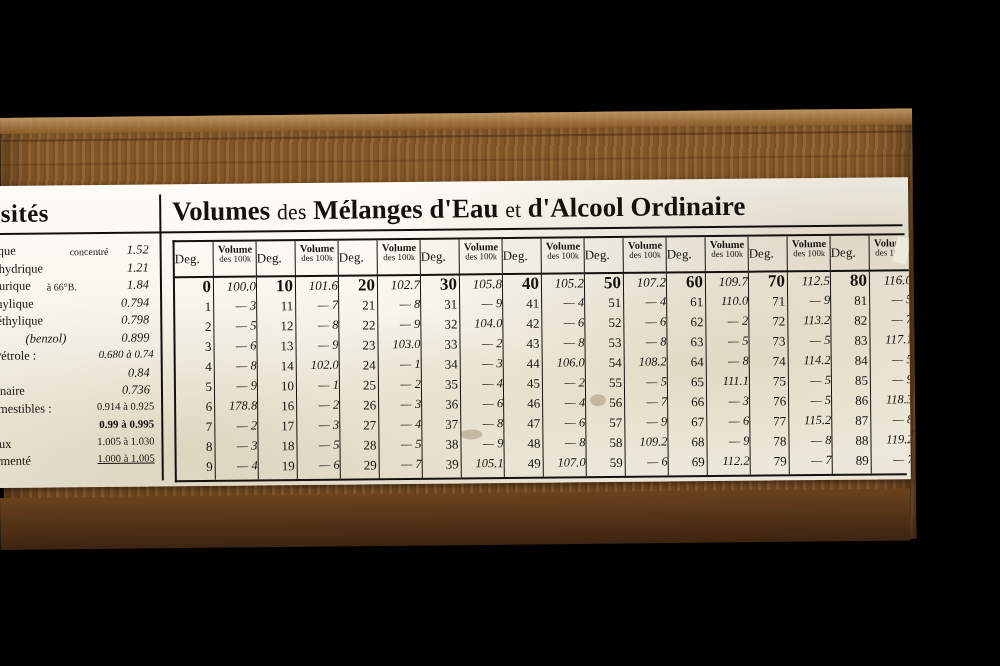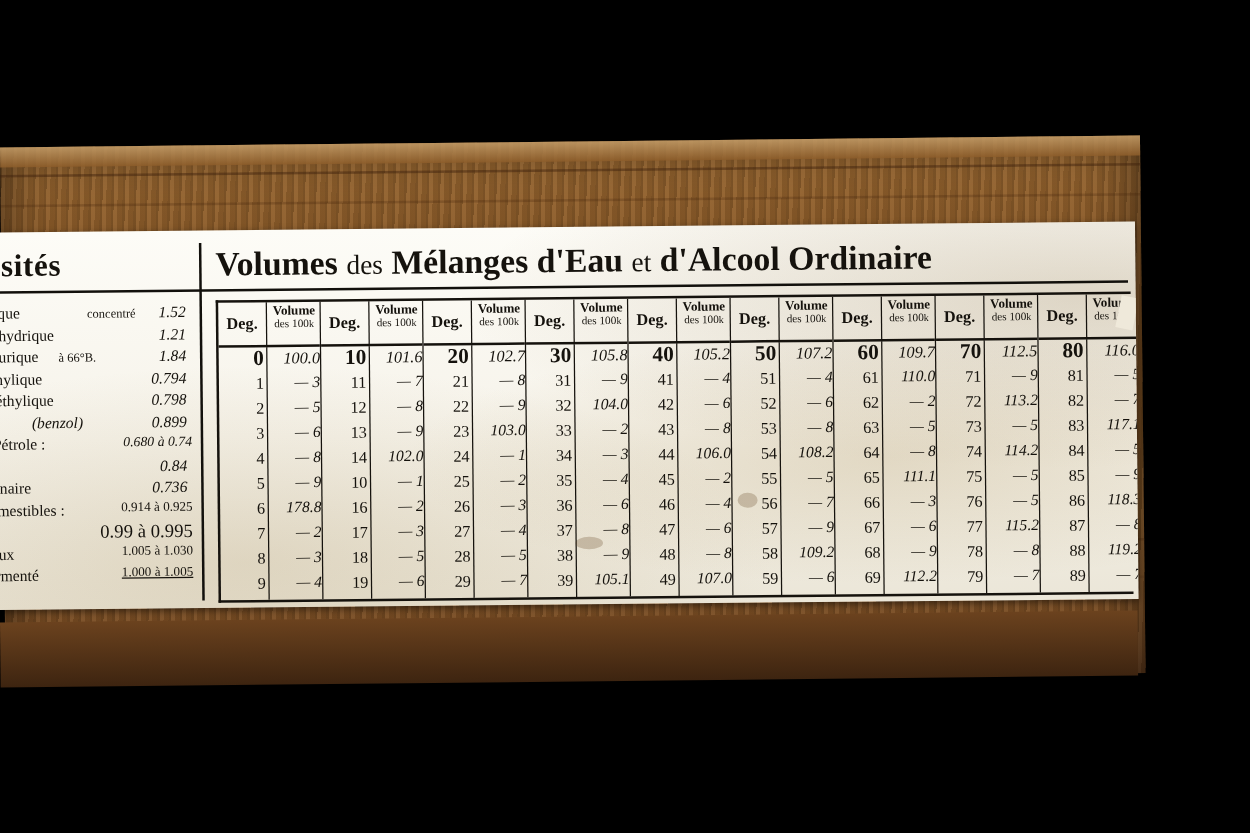--- a/index.html
+++ b/index.html
@@ -82,22 +82,22 @@
     border-left:2px solid #15120d;border-right:0;border-top:2px solid #15120d;border-bottom:2px solid #15120d;
   }
   .tbl .grp{
     position:absolute;top:0;height:238px;border-right:1px solid #15120d;
     box-sizing:border-box;
   }
   .tbl .grp .hd{
     height:36px;border-bottom:2px solid #15120d;position:relative;box-sizing:border-box;
   }
   .tbl .grp .hd .deg{
-    position:absolute;left:0;top:9px;width:38px;text-align:center;
-    font-size:13px;font-weight:bold;color:#15120d;
+    position:absolute;left:0;top:9px;width:38px;text-align:left;
+    font-size:13px;font-weight:normal;color:#15120d;
   }
   .tbl .grp .hd .vsep{position:absolute;left:38px;top:0;width:1px;height:36px;background:#15120d;}
   .tbl .grp .hd .vol{
     position:absolute;left:39px;top:2px;width:43px;text-align:center;line-height:1.05;
     font-size:10.5px;font-weight:bold;color:#15120d;
   }
   .tbl .grp .hd .vol .l2{font-size:9px;font-weight:normal;}
   .tbl .grp .hd .vol .k{font-size:8px;}
   .tbl .grp .body{position:relative;height:200px;}
   .tbl .grp .vsep2{position:absolute;left:38px;top:36px;width:1px;height:202px;background:#15120d;}
@@ -185,21 +185,21 @@
         <div class="row">
           <span class="nm">rdinaire</span>
           <span class="val">0.736</span>
         </div>
         <div class="row">
           <span class="nm">comestibles :</span>
           <span class="valwide" style="font-size: 10.5px;">0.914 à 0.925</span>
         </div>
         <div class="row">
           <span class="nm"></span>
-          <span class="valwide" style="font-size: 15px;">0.99 à 0.995</span>
+          <span class="valwide" style="font-size: 11px; font-weight: bold;">0.99 à 0.995</span>
         </div>
         <div class="row">
           <span class="nm">doux</span>
           <span class="valwide" style="font-size: 10.5px;">1.005 à 1.030</span>
         </div>
         <div class="row">
           <span class="nm">fermenté</span>
           <span class="valwide" style="font-size: 10.5px; text-decoration: underline;">1.000 à 1.005</span>
         </div>
       </div>

